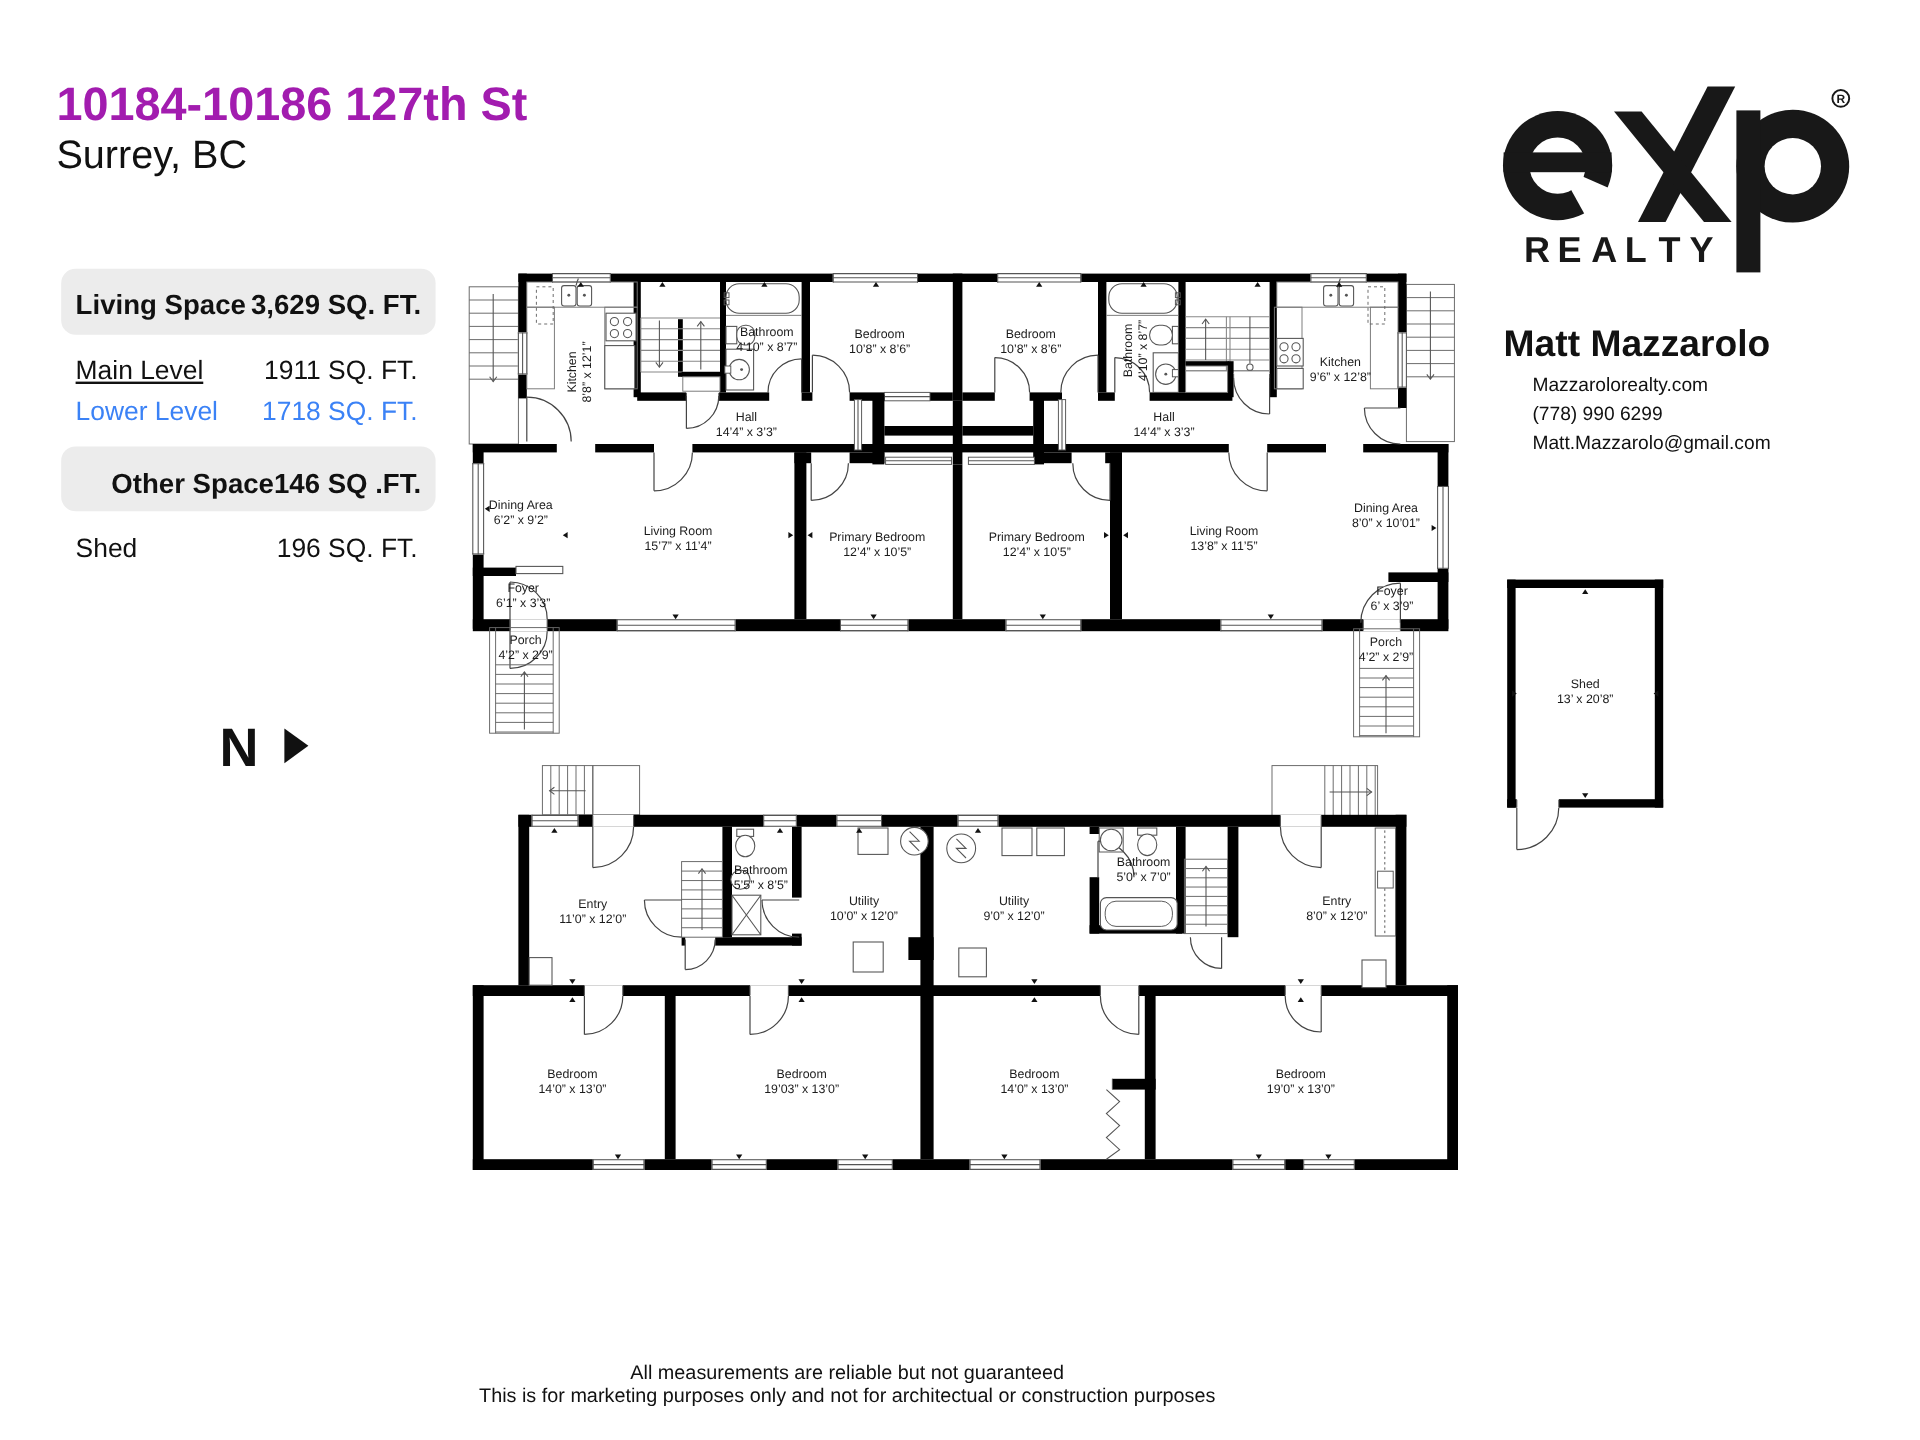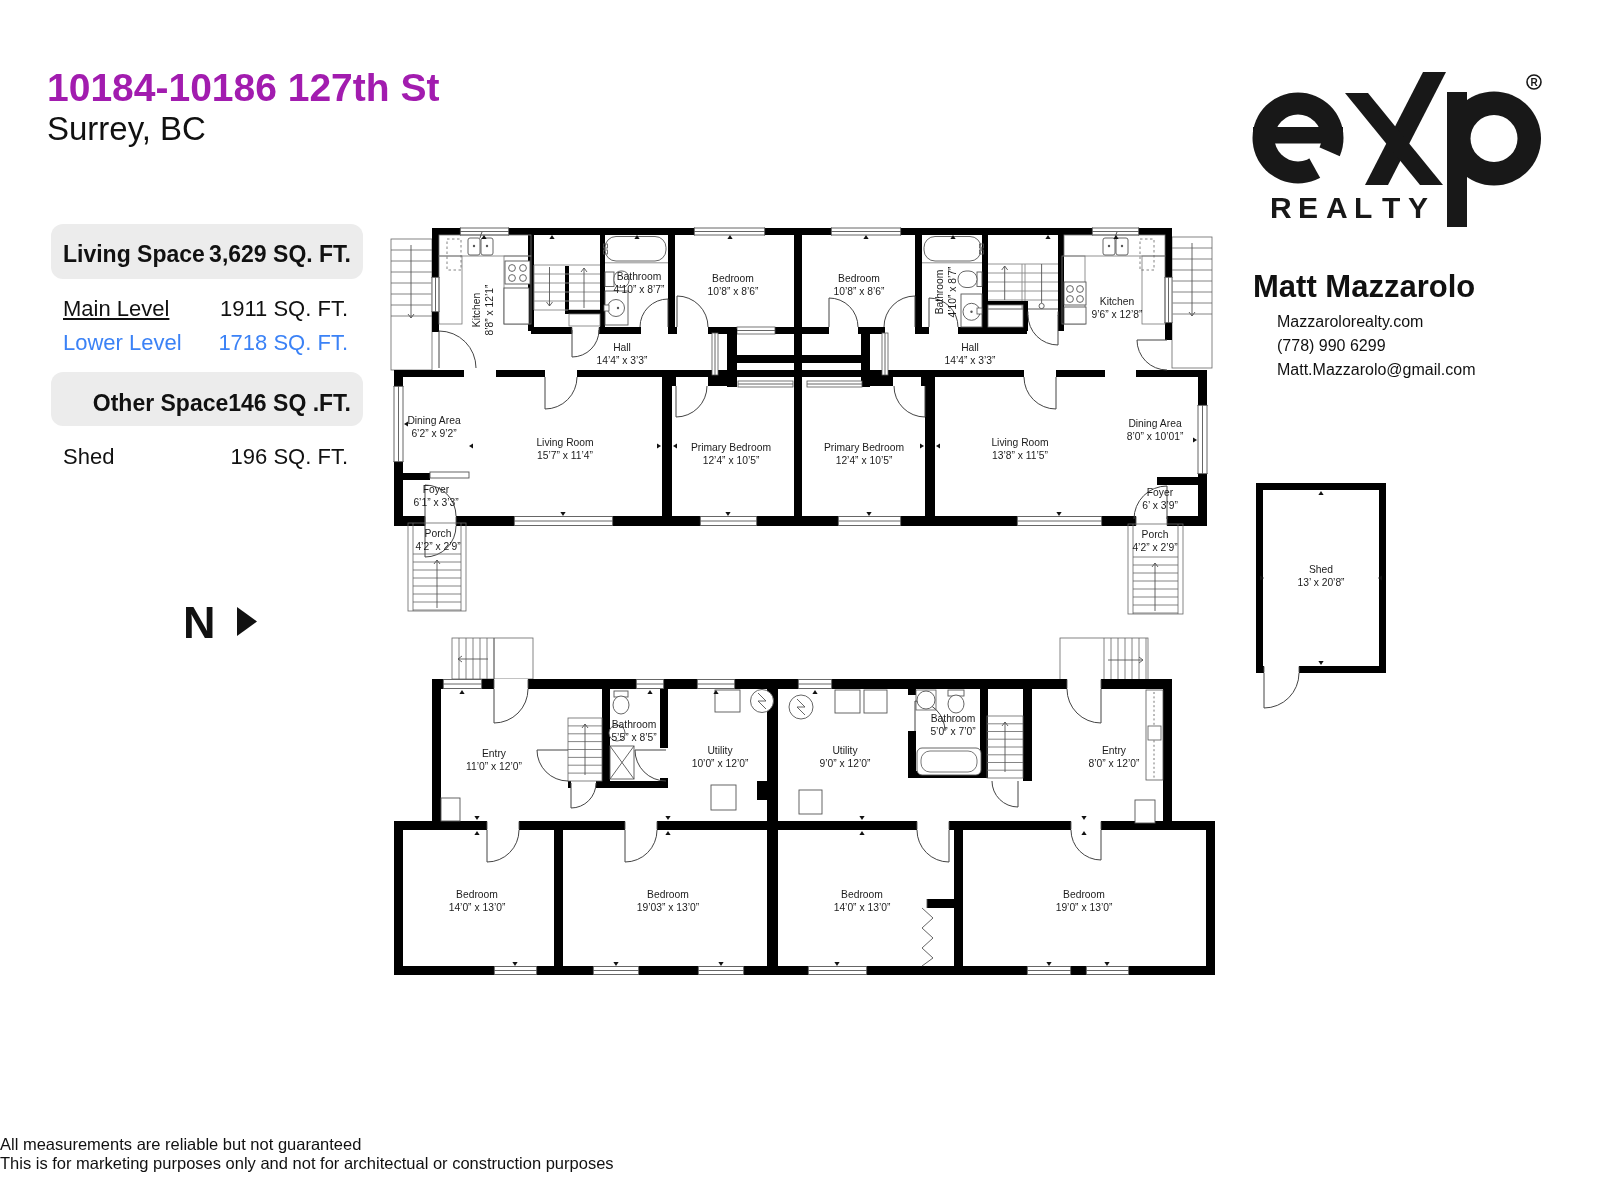--- a/index.html
+++ b/index.html
@@ -22,21 +22,21 @@
 <div class="abs" style="left:51px;top:372px;width:312px;height:54px;background:#ececec;border-radius:12px;"></div>
 
 <div class="abs" style="left:63px;top:390px;width:288px;font-size:23px;font-weight:bold;color:#111;text-align:right;">Other Space<span style="float:right">146 SQ .FT.</span></div>
 
 <div class="abs" style="left:63px;top:444px;width:285px;font-size:22px;color:#111;">Shed<span style="float:right">196 SQ. FT.</span></div>
 
 <div class="abs" style="left:1253px;top:269px;font-size:31px;font-weight:bold;color:#111;">Matt Mazzarolo</div>
 
 <div class="abs" style="left:1253px;top:310px;font-size:16px;color:#111;line-height:24px;margin-left:24px;">Mazzarolorealty.com<br>(778) 990 6299<br>Matt.Mazzarolo@gmail.com</div>
 
-<div class="abs" style="left:0;top:1135px;width:1412px;text-align:left;font-size:16.5px;color:#111;line-height:18.5px;">All measurements are reliable but not guaranteed<br>This is for marketing purposes only and not for architectual or construction purposes</div>
+<div class="abs" style="left:0;top:1135px;width:1412px;text-align:center;font-size:16.5px;color:#111;line-height:18.5px;">All measurements are reliable but not guaranteed<br>This is for marketing purposes only and not for architectual or construction purposes</div>
 
 <div class="abs" style="left:183px;top:597px;font-size:45px;font-weight:bold;color:#111;">N</div>
 <svg class="abs" style="left:0;top:0;" width="1600" height="1200" viewBox="0 0 1600 1200">
 
 <polygon points="237,607 257,621.5 237,636" fill="#111"></polygon>
 
 <g>
       <circle cx="1298" cy="138" r="45.5" fill="#181818"></circle>
       <circle cx="1298" cy="138" r="23.5" fill="#fff"></circle>
 <polygon points="1298,138 1353,162 1328,192" fill="#fff"></polygon>

